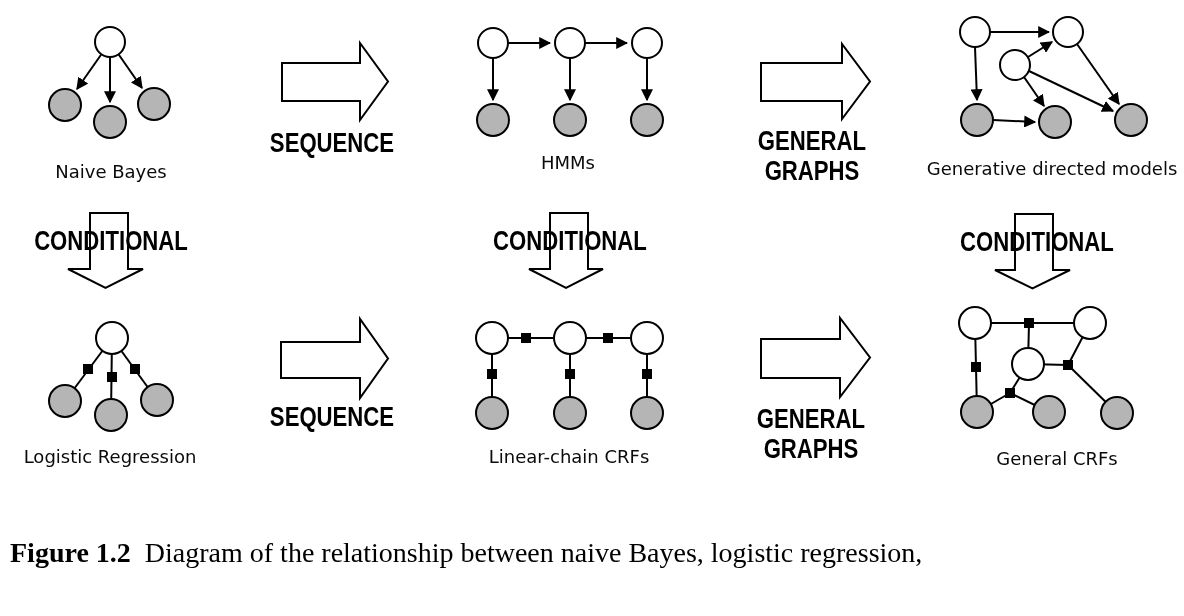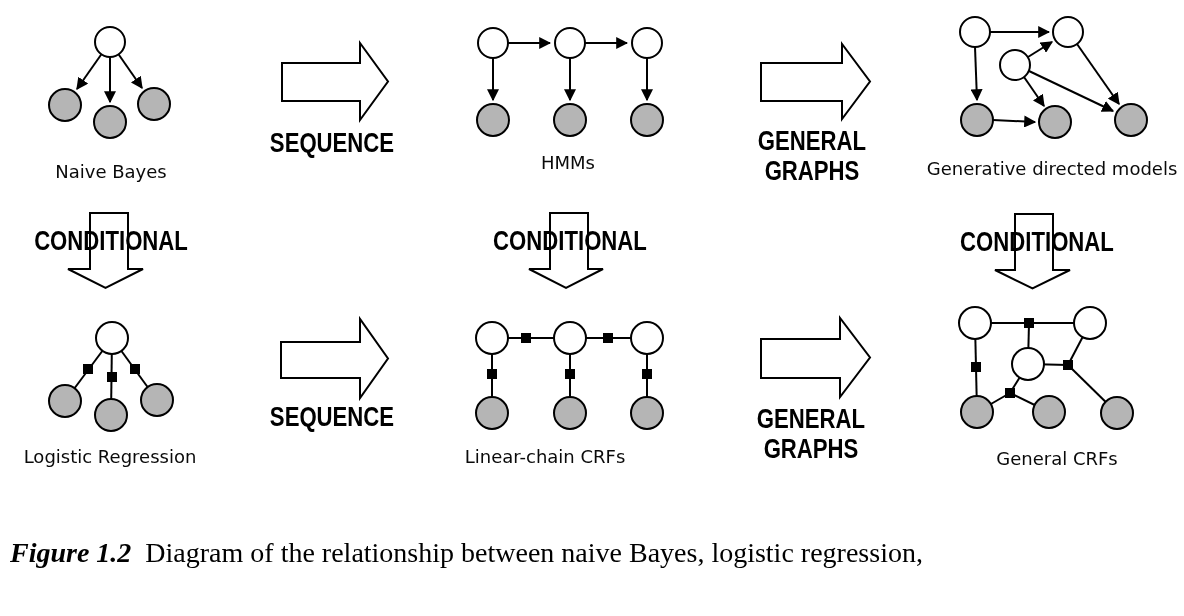--- a/index.html
+++ b/index.html
@@ -6,21 +6,21 @@
   .page{position:relative;width:1184px;height:611px;background:#ffffff;overflow:hidden;
         font-family:"DejaVu Sans",sans-serif;color:#000;}
   .canvas{position:absolute;left:0;top:0;}
   .model-label{position:absolute;width:300px;text-align:center;font-size:18px;
                font-family:"DejaVu Sans",sans-serif;color:#0a0a0a;white-space:nowrap;}
   .arrow-label{position:absolute;width:220px;text-align:center;
                font-family:"Liberation Sans",sans-serif;font-weight:bold;font-size:27px;
                color:#000;transform:scaleX(0.82);line-height:30px;white-space:nowrap;}
   .caption{position:absolute;left:10px;top:535px;width:1160px;
            font-family:"Liberation Serif",serif;font-size:28px;line-height:35px;color:#000;}
-  .caption .fig-label{font-weight:bold;margin-right:14px;font-style:italic;}
+  .caption .fig-label{font-weight:bold;margin-right:14px;}
 </style>
 </head>
 <body>
 
 <div class="page">
 
   <svg class="canvas" width="1184" height="500" viewBox="0 0 1184 500">
     <defs>
       <marker id="ah" viewBox="0 0 10 10" refX="9" refY="5" markerWidth="6" markerHeight="6" orient="auto">
         <path d="M0,0 L10,5 L0,10 Z" fill="#000"></path>
@@ -143,21 +143,21 @@
   <div class="arrow-label" style="left:222px;top:402px;">SEQUENCE</div>
   <div class="arrow-label" style="left:701px;top:404px;">
     <div>GENERAL</div>
     <div>GRAPHS</div>
   </div>
 
   <div class="model-label" style="left:-39px;top:161px;">Naive Bayes</div>
   <div class="model-label" style="left:418px;top:152px;">HMMs</div>
   <div class="model-label" style="left:902px;top:158px;">Generative directed models</div>
   <div class="model-label" style="left:-40px;top:446px;">Logistic Regression</div>
-  <div class="model-label" style="left:395px;top:446px;">Linear-chain CRFs</div>
+  <div class="model-label" style="left:419px;top:446px;">Linear-chain CRFs</div>
   <div class="model-label" style="left:907px;top:448px;">General CRFs</div>
 
   <div class="caption">
     <div>
       <span class="fig-label">Figure 1.2</span><span>Diagram of the relationship between naive Bayes, logistic regression,</span>
     </div>
   </div>
 
 </div>
 

